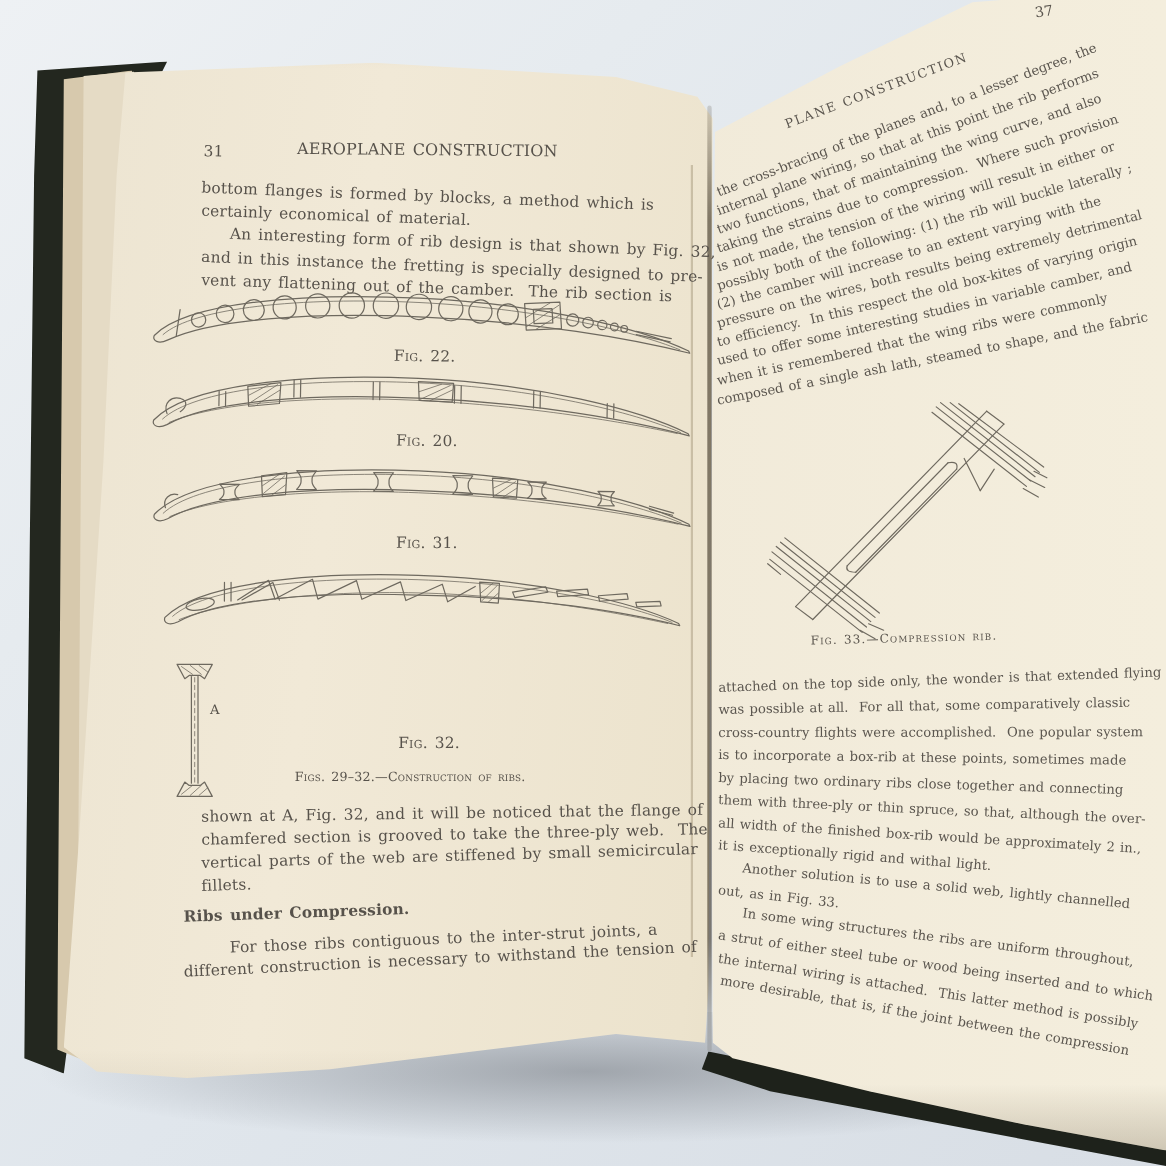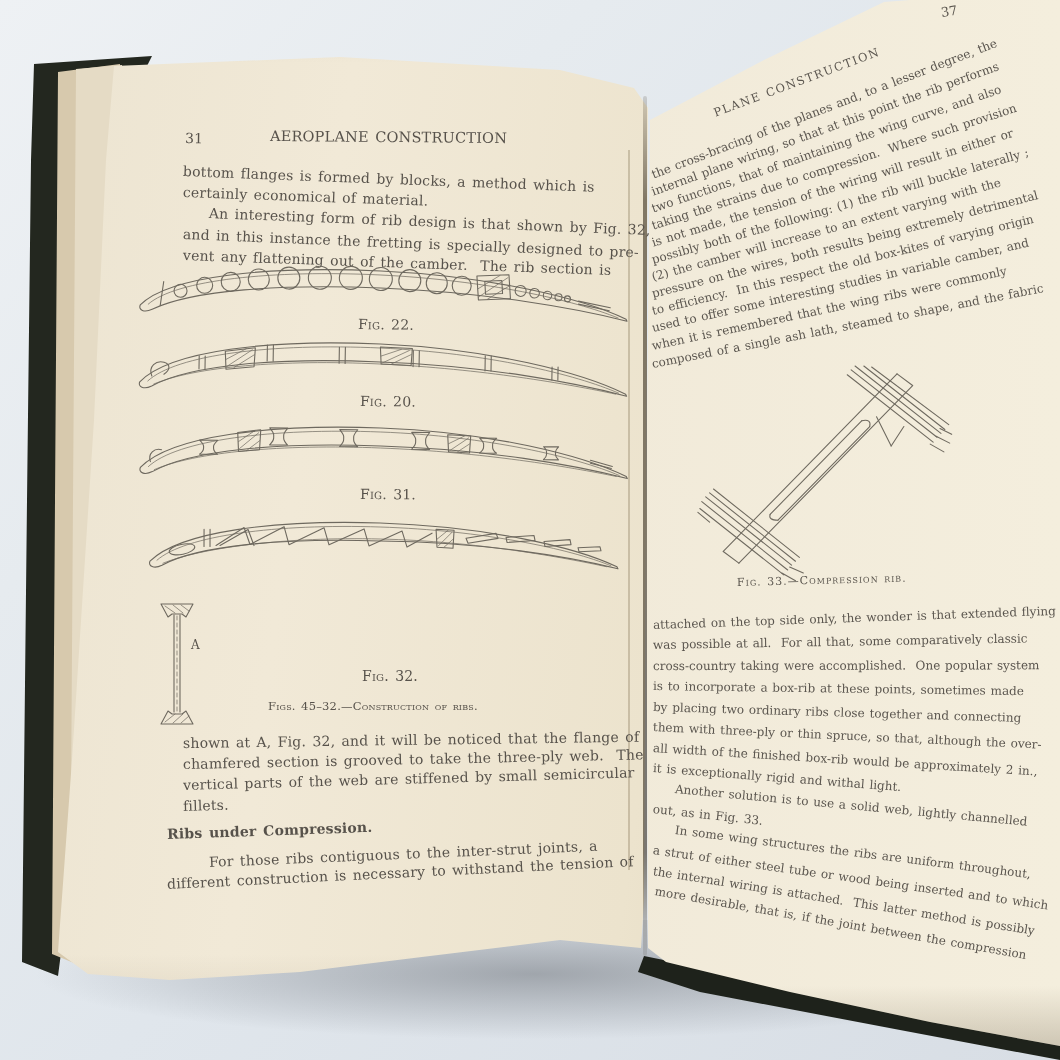--- a/index.html
+++ b/index.html
@@ -193,21 +193,21 @@
           <line x1="25" y1="15" x2="25" y2="112"></line>
         <line x1="22" y1="16" x2="22" y2="111" class="hatch" stroke-dasharray="4 3"></line>
         <path d="M13 111 L17 114 L27 114 L31 111 L38 124 L6 124 Z"></path>
         <line class="hatch" x1="10" y1="122" x2="20" y2="114"></line>
           <line class="hatch" x1="18" y1="123" x2="28" y2="114"></line>
           <line class="hatch" x1="26" y1="123" x2="34" y2="116"></line>
       </svg>
     </div>
     <div class="line" style="left:191px;top:638px;font-size:12px">A</div>
     <div class="line cap" style="left:362px;top:668px">Fig. 32.</div>
-    <div class="line cap" style="left:268px;top:699px;font-size:11.5px">Figs. 45–32.—Construction of ribs.</div>
+    <div class="line cap" style="left:268px;top:699px;font-size:11.5px">Figs. 29–32.—Construction of ribs.</div>
 
     <div class="line" style="left:183px;top:735px;--r:-0.8deg">shown at A, Fig. 32, and it will be noticed that the flange of</div>
     <div class="line" style="left:183px;top:756px;--r:-1.2deg">chamfered section is grooved to take the three-ply web.  The</div>
     <div class="line" style="left:183px;top:777px;--r:-1.6deg">vertical parts of the web are stiffened by small semicircular</div>
     <div class="line" style="left:183px;top:798px;--r:-1.8deg">fillets.</div>
     <div class="line heading" style="left:167px;top:826px;--r:-2deg">Ribs under Compression.</div>
     <div class="line" style="left:209px;top:854px;--r:-2.4deg">For those ribs contiguous to the inter-strut joints, a</div>
     <div class="line" style="left:167px;top:876px;--r:-2.8deg">different construction is necessary to withstand the tension of</div>
   </div>
 
@@ -255,21 +255,21 @@
         <line x1="4" y1="146" x2="90" y2="214"></line>
         <line x1="88" y1="212" x2="102" y2="220"></line>
           <line x1="96" y1="206" x2="110" y2="212"></line>
         <line x1="2" y1="150" x2="14" y2="160"></line>
       </svg>
     </div>
     <div class="line cap" style="left:737px;top:576px;font-size:11px;--r:-1.5deg">Fig. 33.—Compression rib.</div>
 
     <div class="line" style="left:653px;top:618px;--r:-2deg">attached on the top side only, the wonder is that extended flying</div>
     <div class="line" style="left:653px;top:638px;--r:-1deg">was possible at all.  For all that, some comparatively classic</div>
-    <div class="line" style="left:653px;top:659px;--r:-0.1deg">cross-country taking were accomplished.  One popular system</div>
+    <div class="line" style="left:653px;top:659px;--r:-0.1deg">cross-country flights were accomplished.  One popular system</div>
     <div class="line" style="left:653px;top:679px;--r:0.8deg">is to incorporate a box-rib at these points, sometimes made</div>
     <div class="line" style="left:653px;top:700px;--r:1.7deg">by placing two ordinary ribs close together and connecting</div>
     <div class="line" style="left:653px;top:720px;--r:2.6deg">them with three-ply or thin spruce, so that, although the over-</div>
     <div class="line" style="left:653px;top:741px;--r:3.5deg">all width of the finished box-rib would be approximately 2 in.,</div>
     <div class="line" style="left:653px;top:761px;--r:4.4deg">it is exceptionally rigid and withal light.</div>
     <div class="line" style="left:675px;top:782px;--r:5.3deg">Another solution is to use a solid web, lightly channelled</div>
     <div class="line" style="left:653px;top:802px;--r:6.2deg">out, as in Fig. 33.</div>
     <div class="line" style="left:675px;top:823px;--r:7.1deg">In some wing structures the ribs are uniform throughout,</div>
     <div class="line" style="left:653px;top:843px;--r:8deg">a strut of either steel tube or wood being inserted and to which</div>
     <div class="line" style="left:653px;top:864px;--r:8.9deg">the internal wiring is attached.  This latter method is possibly</div>

